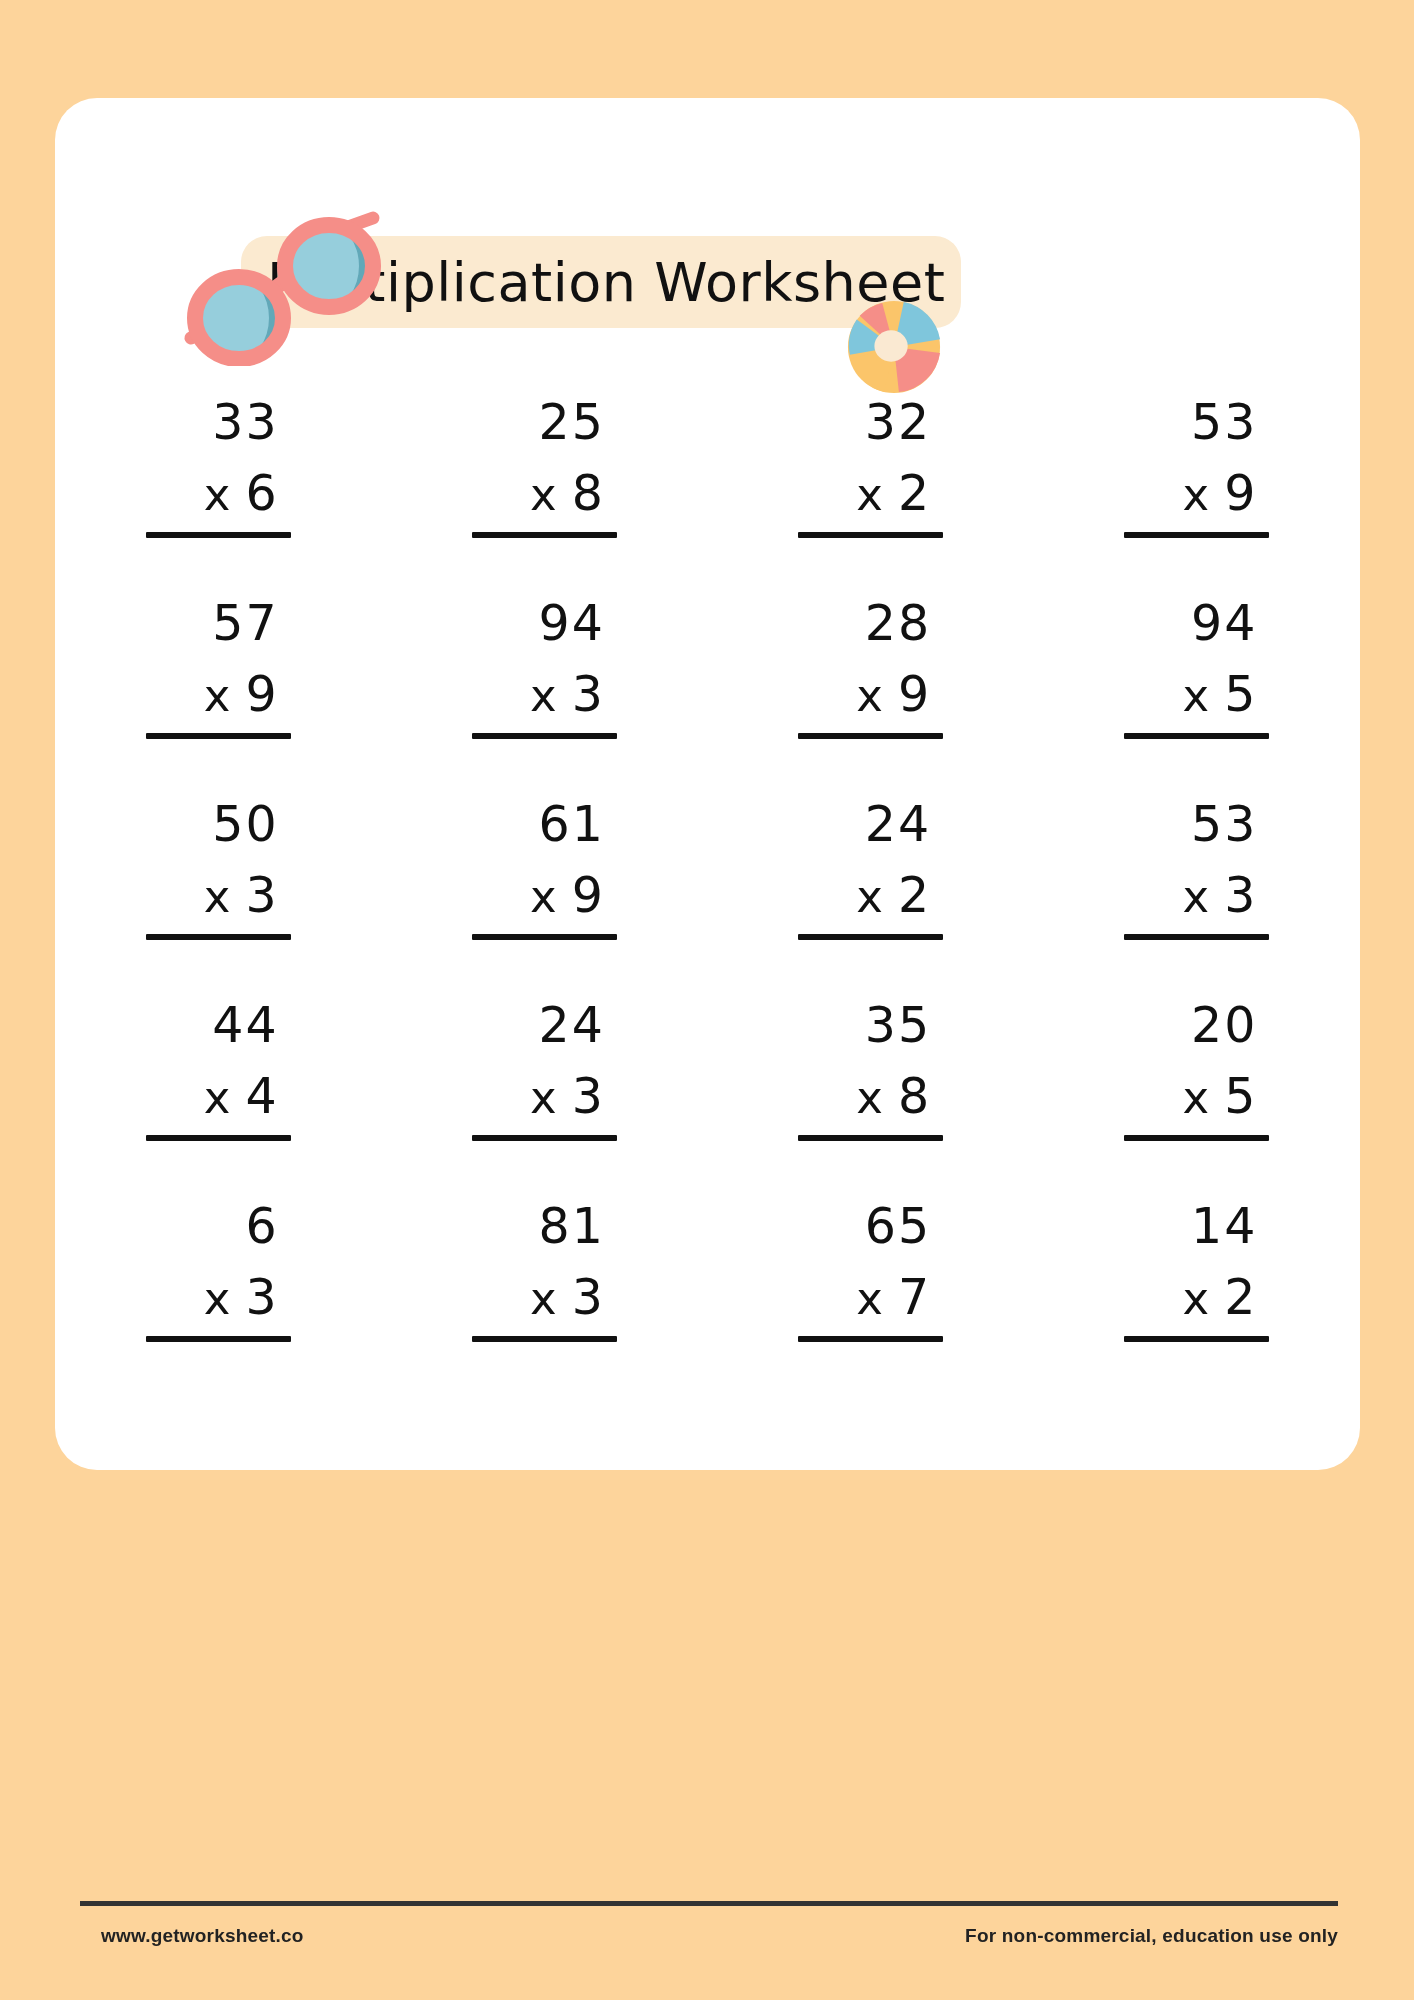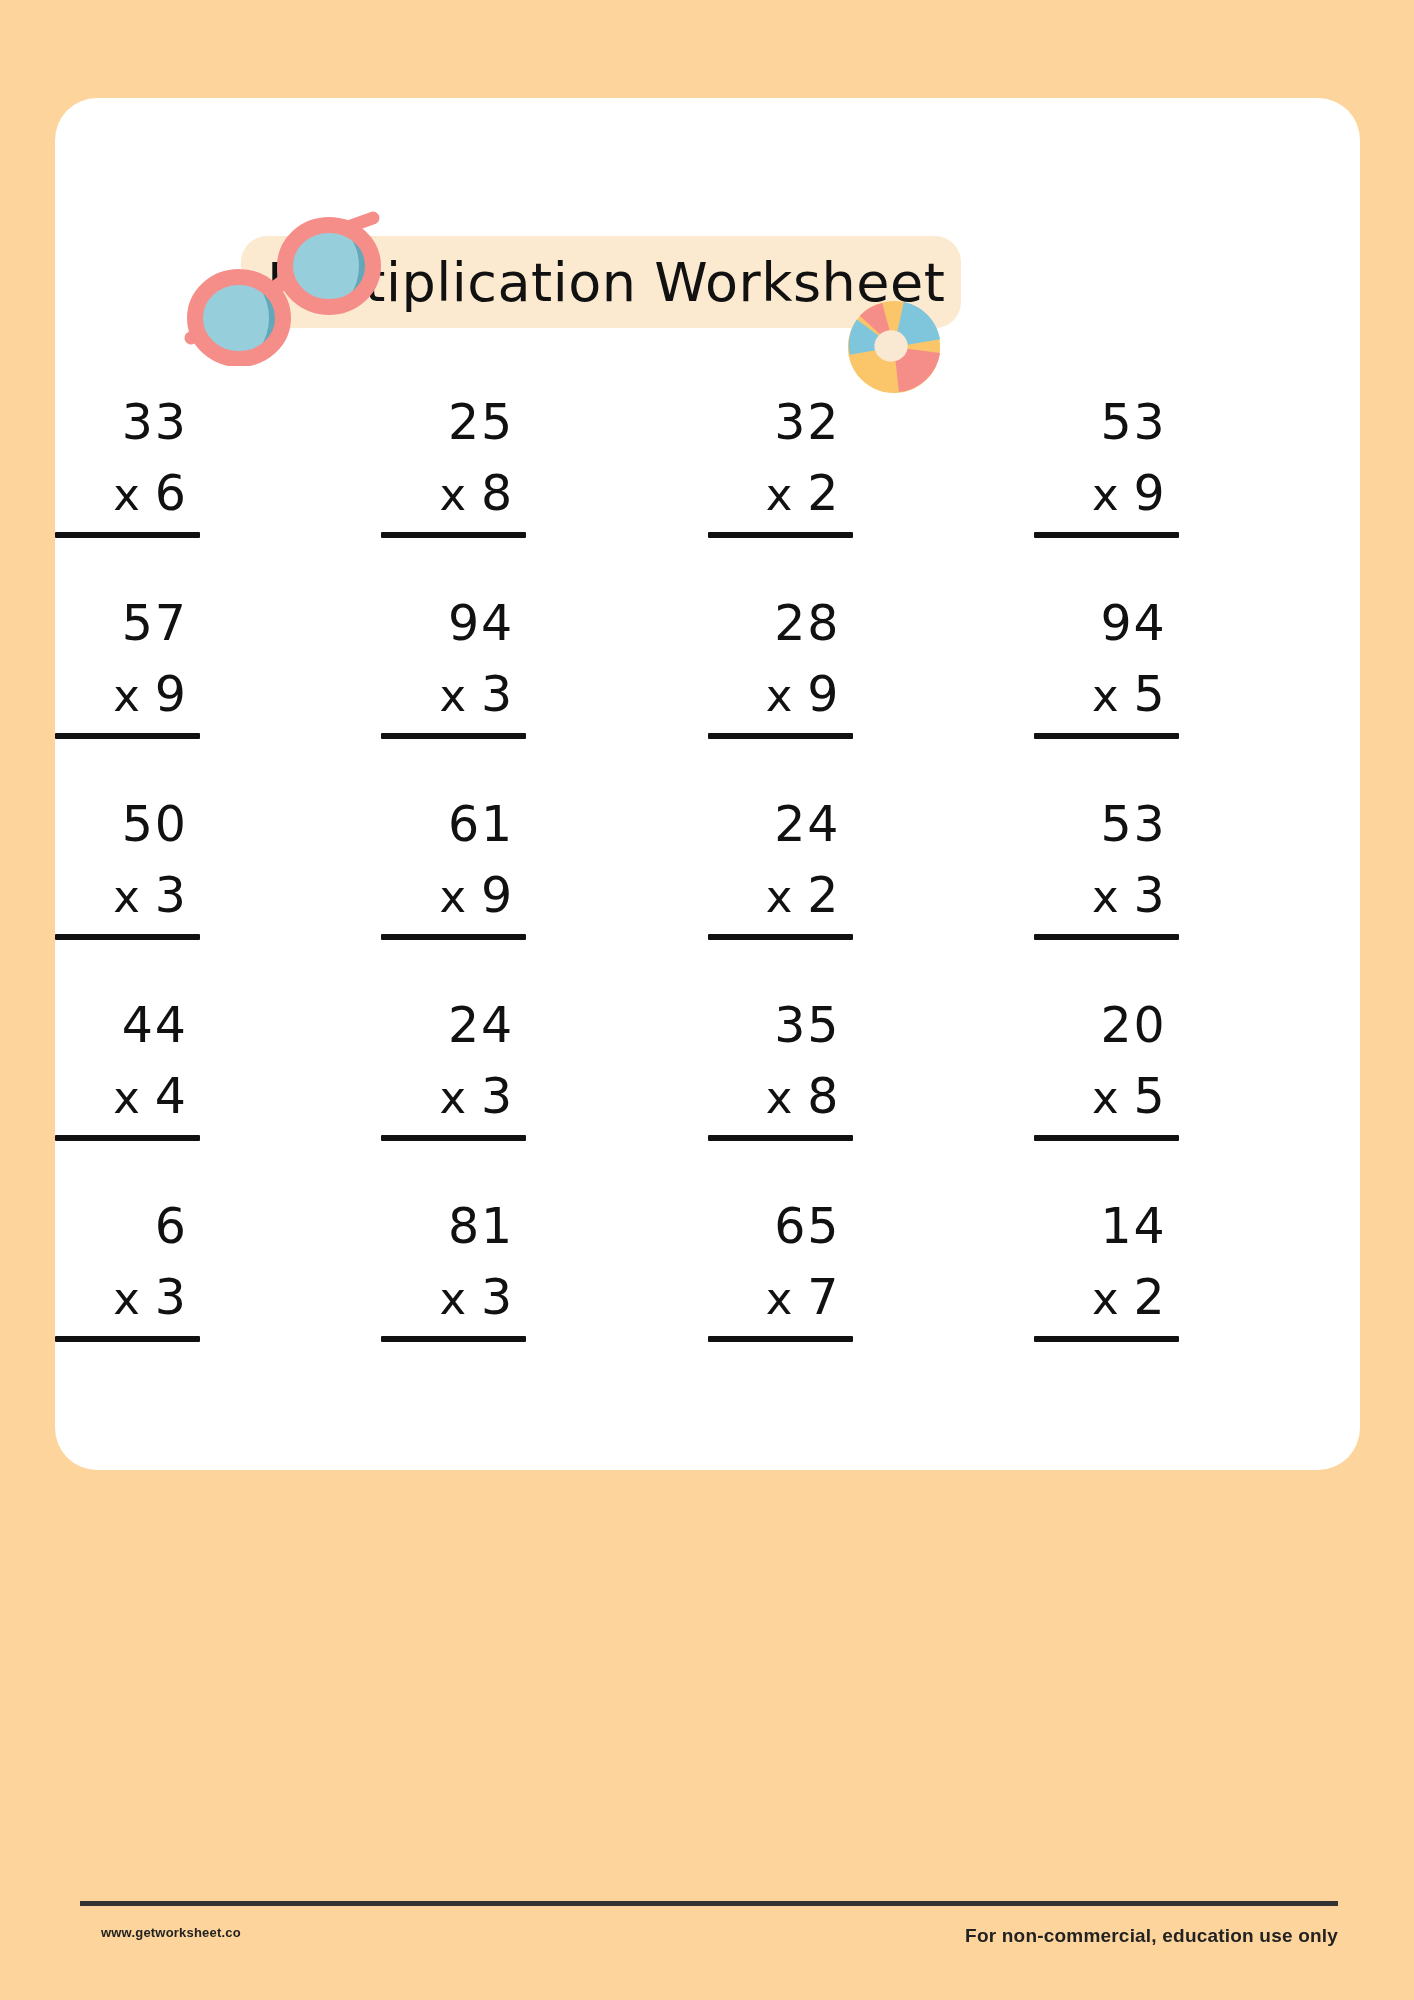--- a/index.html
+++ b/index.html
@@ -88,20 +88,21 @@
     display: grid;
     grid-template-columns: repeat(4, 1fr);
     grid-auto-rows: 201px;
     row-gap: 0px;
   }
 
   .problem-cell {
     position: relative;
     display: flex;
     flex-direction: column;
+    align-items: center;
     justify-content: flex-start;
   }
 
   .problem-inner {
     width: 145px;
     display: flex;
     flex-direction: column;
     align-items: flex-end;
     font-family: "DejaVu Sans", sans-serif;
     font-size: 49px;
@@ -148,21 +149,21 @@
     top: 21px;
     width: 1258px;
     height: 5px;
     background: #333333;
   }
 
   #footer-left {
     position: absolute;
     left: 101px;
     top: 45px;
-    font-size: 13px;
+    font-size: 19px;
     font-weight: bold;
     color: #222222;
     letter-spacing: 0.2px;
   }
 
   #footer-right {
     position: absolute;
     right: 76px;
     top: 45px;
     font-size: 19px;

